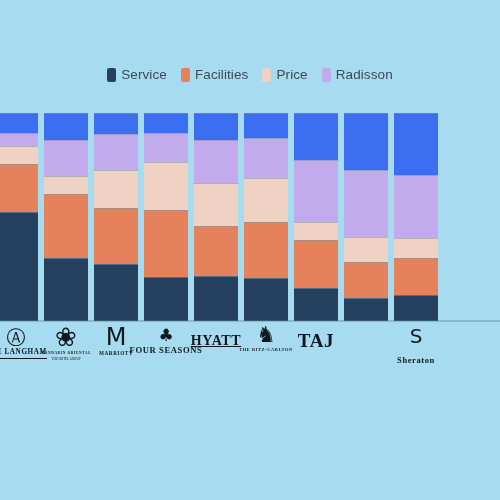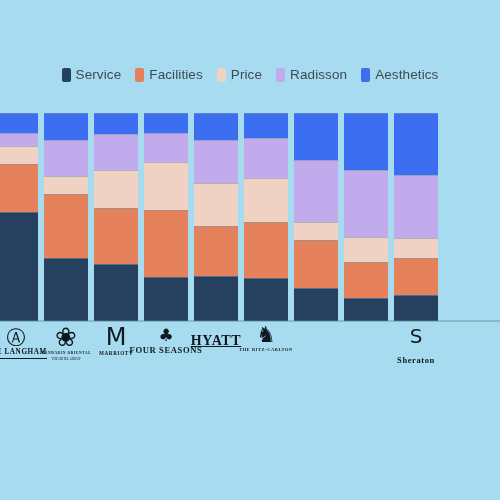--- a/index.html
+++ b/index.html
@@ -136,24 +136,20 @@
         <span class="legend-label">Facilities</span>
       </div>
       <div class="legend-item">
         <span class="legend-swatch" style="background: rgb(240, 210, 196);"></span>
         <span class="legend-label">Price</span>
       </div>
       <div class="legend-item">
         <span class="legend-swatch" style="background: rgb(194, 171, 236);"></span>
         <span class="legend-label">Radisson</span>
       </div>
-      <div class="legend-item">
-        <span class="legend-swatch" style="background: rgb(59, 110, 240);"></span>
-        <span class="legend-label">Aesthetics</span>
-      </div>
     </div>
 
   <div id="plot">
       <div class="bar" style="left: -6px; width: 44px;">
         <div class="seg bottom-seg" style="background: rgb(38, 65, 95); height: 109px; bottom: 0px; top: auto;"></div>
         <div class="seg" style="background: rgb(229, 130, 91); height: 48px; bottom: 109px; top: auto;"></div>
         <div class="seg" style="background: rgb(240, 210, 196); height: 18px; bottom: 157px; top: auto;"></div>
         <div class="seg" style="background: rgb(194, 171, 236); height: 13px; bottom: 175px; top: auto;"></div>
         <div class="seg" style="background: rgb(59, 110, 240); height: 20px; bottom: 188px; top: auto;"></div>
       </div>
@@ -236,19 +232,23 @@
         <div class="logo-word" style="font-size: 8.6px; letter-spacing: 0.6px; font-style: normal; margin-top: 2px;">FOUR SEASONS</div>
       </div>
       <div class="logo-cell" style="left: 194px; width: 44px;">
         <div style="height: 12px;"></div>
         <div class="logo-word" style="font-size: 14px; letter-spacing: 0.6px; font-style: normal; margin-top: 0px; text-decoration: underline;">HYATT</div>
       </div>
       <div class="logo-cell" style="left: 244px; width: 44px;">
         <div class="logo-mark" style="font-size: 22px; margin-top: 2px; font-family: &quot;DejaVu Sans&quot;, sans-serif;">♞</div>
         <div class="logo-word" style="font-size: 4.4px; letter-spacing: 0.6px; font-style: normal; margin-top: 2px;">THE RITZ-CARLTON</div>
       </div>
+      <div class="logo-cell" style="left: 294px; width: 44px;">
+        <div style="height: 9px;"></div>
+        <div class="logo-word" style="font-size: 19px; letter-spacing: 0.6px; font-style: normal; margin-top: 0px;">TAJ</div>
+      </div>
       <div class="logo-cell" style="left: 394px; width: 44px;">
         <div class="logo-mark" style="font-size: 20px; margin-top: 4px; font-family: &quot;DejaVu Sans&quot;, sans-serif;">S</div>
         <div class="logo-word" style="font-size: 8.5px; letter-spacing: 0.6px; font-style: normal; margin-top: 10px;">Sheraton</div>
       </div>
     </div>
 
 </div>
 
 </body></html>

